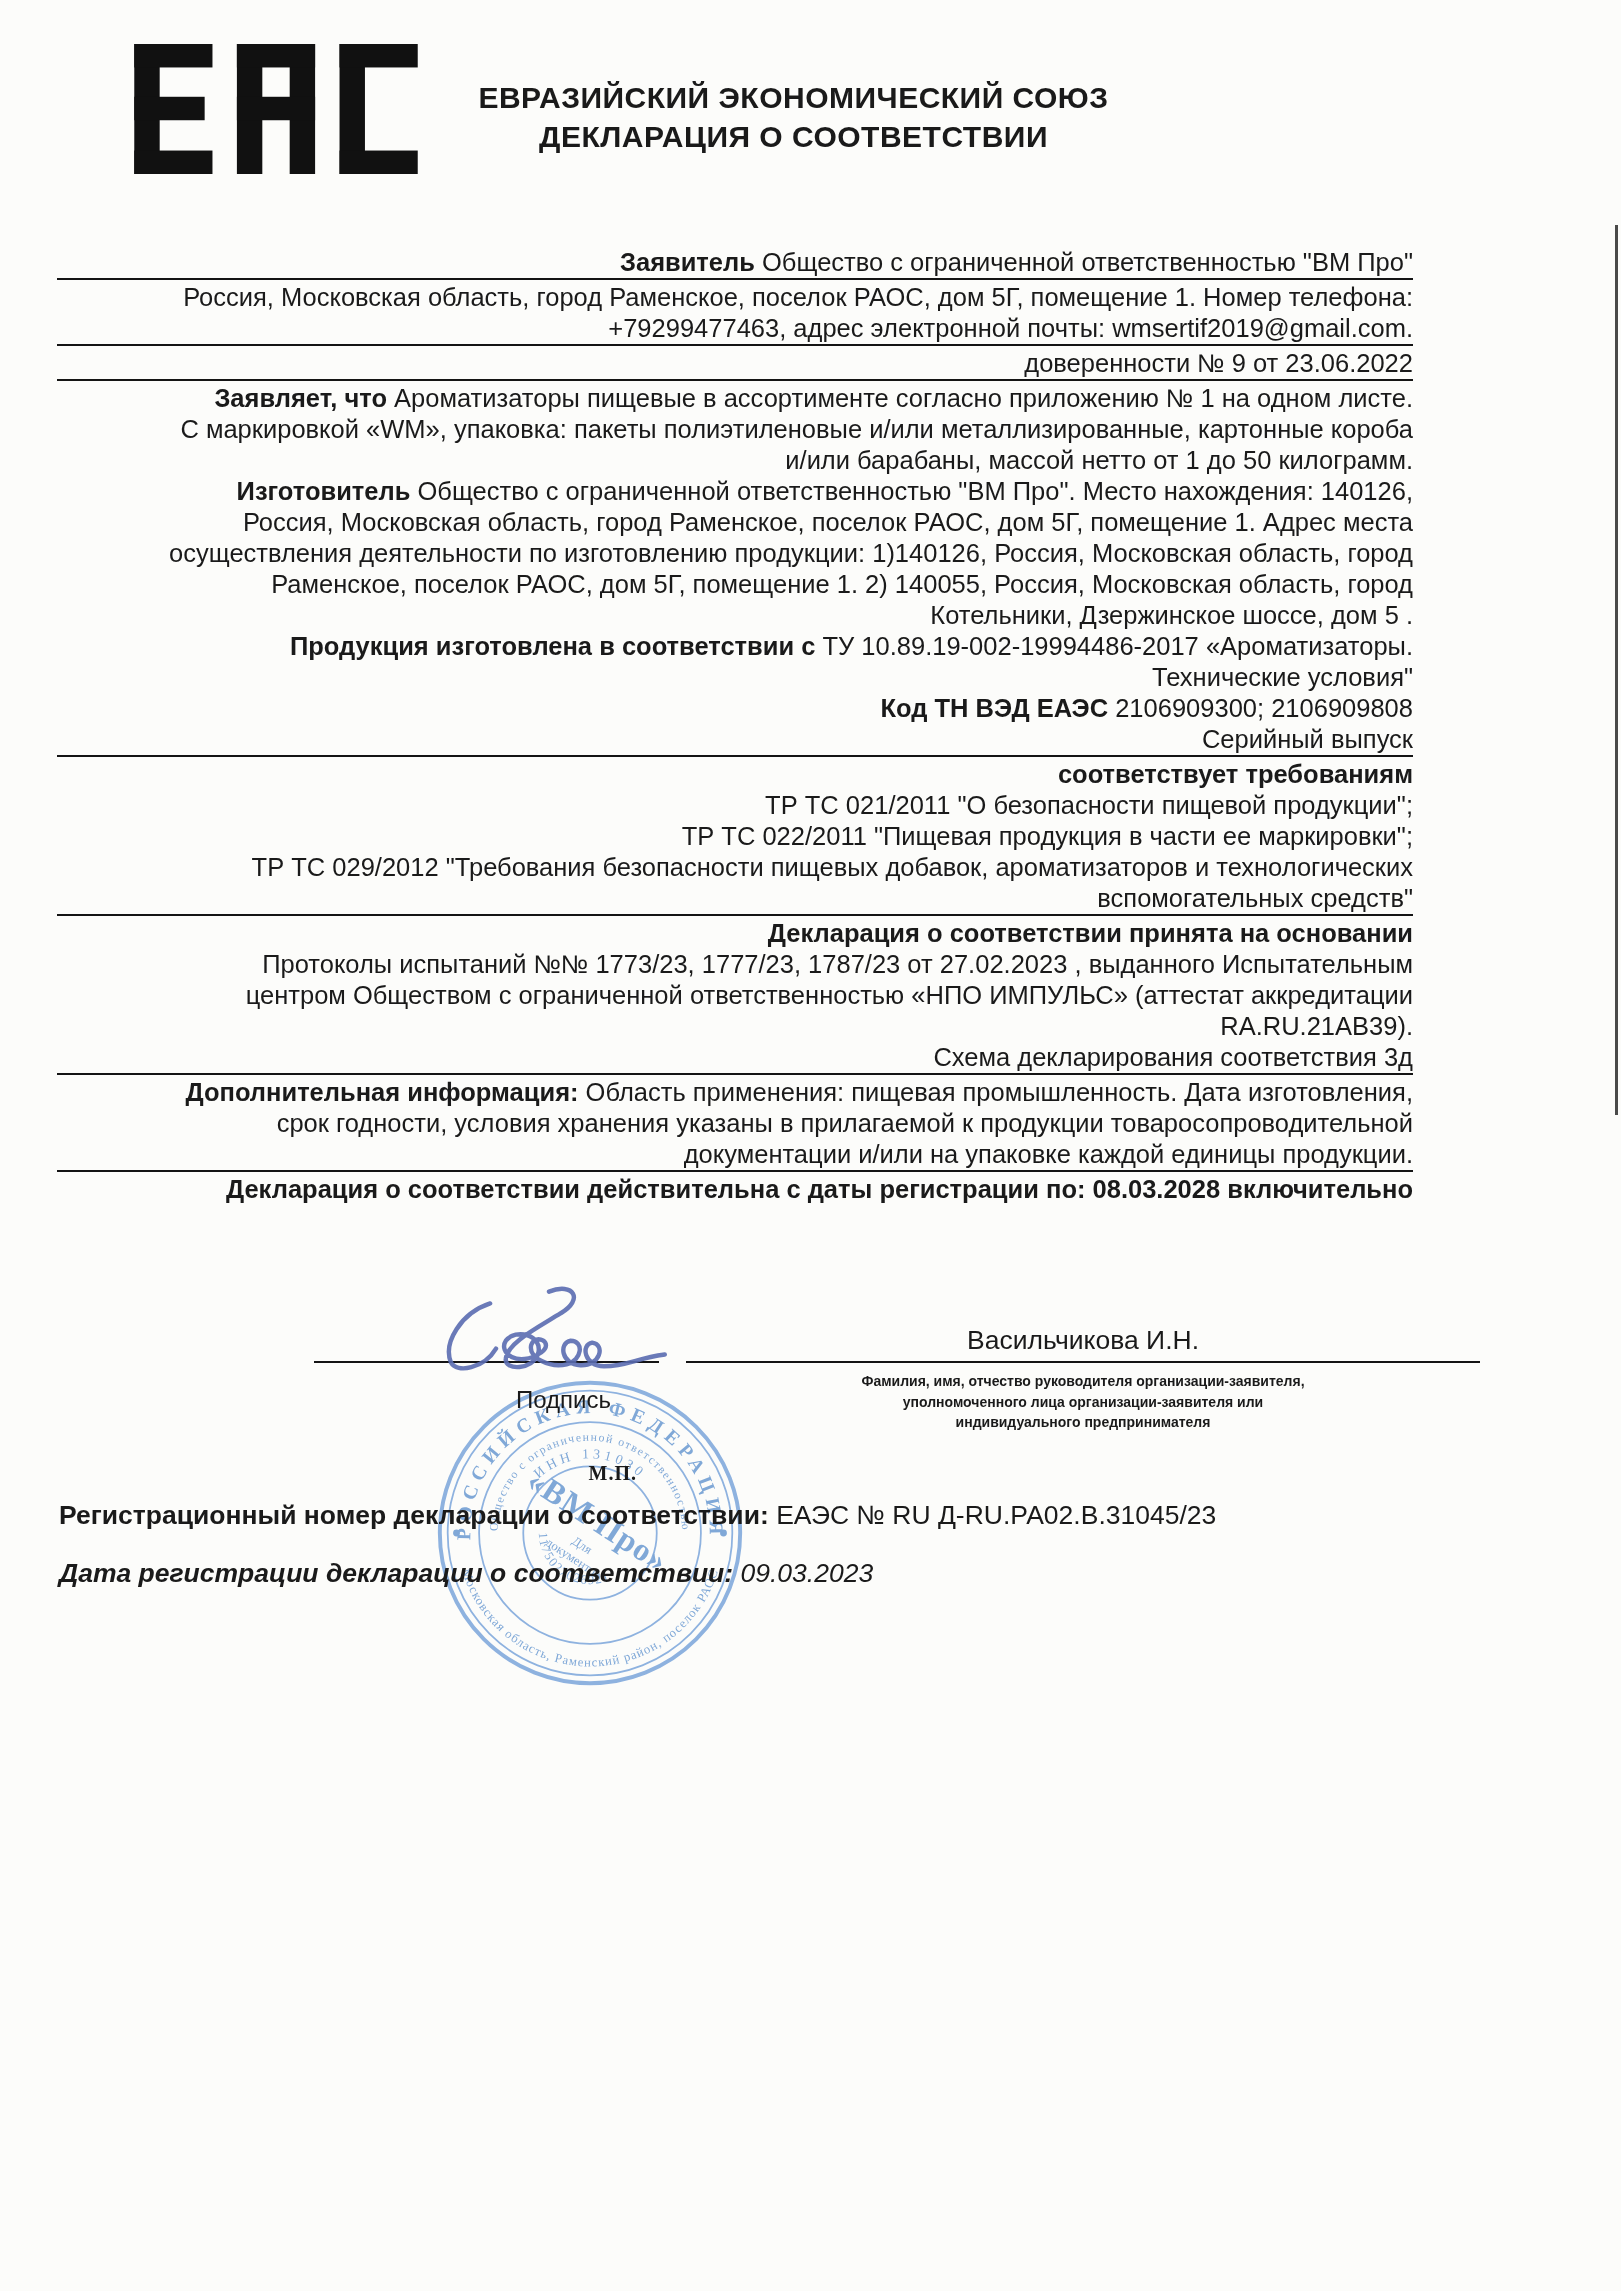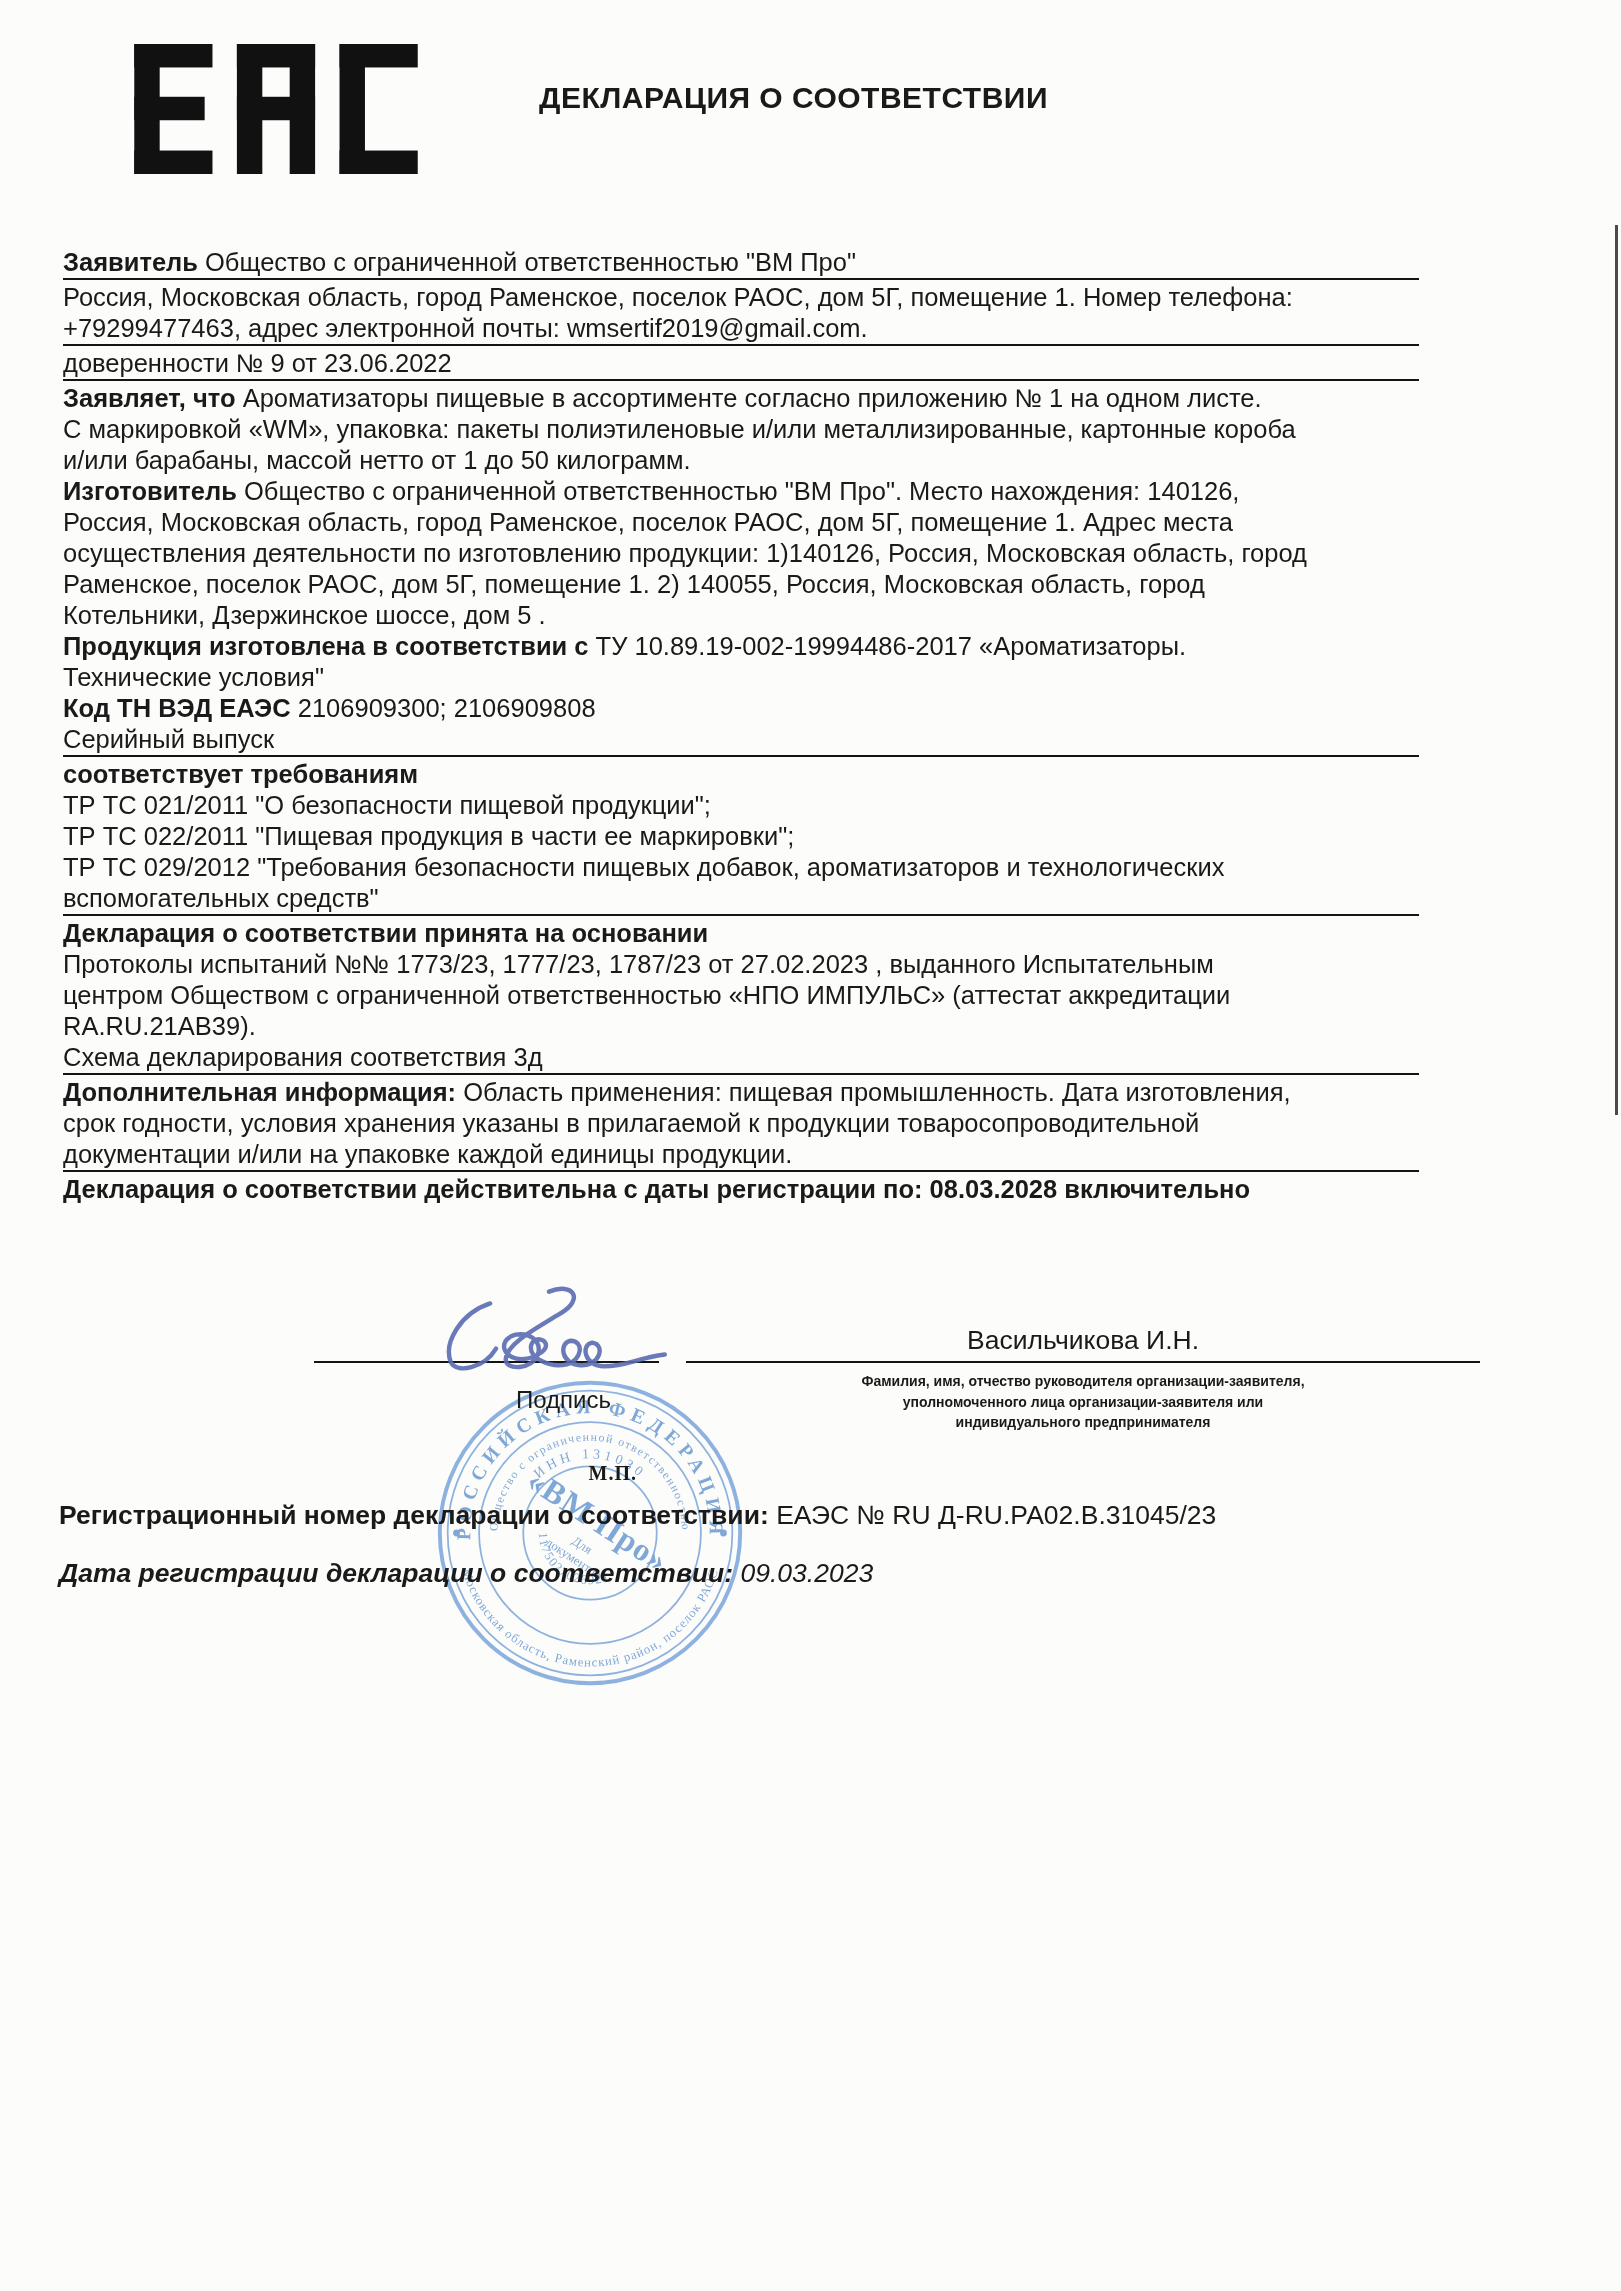--- a/index.html
+++ b/index.html
@@ -10,21 +10,21 @@
     background:#fcfcfa;
     font-family:"Liberation Sans", sans-serif;
     color:#1a1a1a;
     overflow:hidden;
   }
   .logo{position:absolute;left:134px;top:44px;}
   .title{
     position:absolute;left:421px;top:78px;width:745px;
     text-align:center;font-weight:700;font-size:30px;line-height:39px;letter-spacing:0.5px;
   }
-  .docbody{position:absolute;left:63px;top:247px;width:1356px;z-index:4;}
+  .docbody{position:absolute;left:57px;top:247px;width:1356px;z-index:4;text-align:right;}
   .line{white-space:nowrap;height:31px;line-height:31px;font-size:25.5px;}
   .line.u{border-bottom:2.9px solid #141414;margin-bottom:2px;}
   .line b{font-weight:700;}
 
   .sigline{position:absolute;border-top:2.9px solid #141414;z-index:3;}
   #sig-line-left{left:314px;top:1361px;width:345px;}
   #sig-line-right{left:686px;top:1361px;width:794px;}
   .signame{position:absolute;left:686px;top:1325px;width:794px;text-align:center;font-size:26.5px;z-index:4;}
   .sigcaption{position:absolute;left:686px;top:1371px;width:794px;text-align:center;
     font-size:14px;line-height:20.6px;font-weight:700;z-index:4;}
@@ -60,20 +60,21 @@
       <rect x="105" y="0" width="80" height="24"></rect>
       <rect x="105" y="54" width="80" height="24"></rect>
 
       <rect x="210" y="0" width="26" height="133"></rect>
       <rect x="210" y="0" width="80" height="24"></rect>
       <rect x="210" y="109" width="80" height="24"></rect>
     </g>
   </svg>
 
   <div class="title">
+    <div>ЕВРАЗИЙСКИЙ ЭКОНОМИЧЕСКИЙ СОЮЗ</div>
     <div>ДЕКЛАРАЦИЯ О СООТВЕТСТВИИ</div>
   </div>
 
   <div class="docbody" id="doc-lines">
       <div class="line u"><b>Заявитель</b><span> Общество с ограниченной ответственностью "ВМ Про"</span></div>
       <div class="line"><span>Россия, Московская область, город Раменское, поселок  РАОС, дом 5Г, помещение 1. Номер телефона:</span></div>
       <div class="line u"><span>+79299477463, адрес электронной почты: wmsertif2019@gmail.com.</span></div>
       <div class="line u"><span>доверенности № 9 от  23.06.2022</span></div>
       <div class="line"><b>Заявляет, что</b><span> Ароматизаторы пищевые в ассортименте согласно приложению № 1 на одном листе.</span></div>
       <div class="line"><span>С маркировкой «WM», упаковка: пакеты полиэтиленовые и/или металлизированные, картонные короба</span></div>

